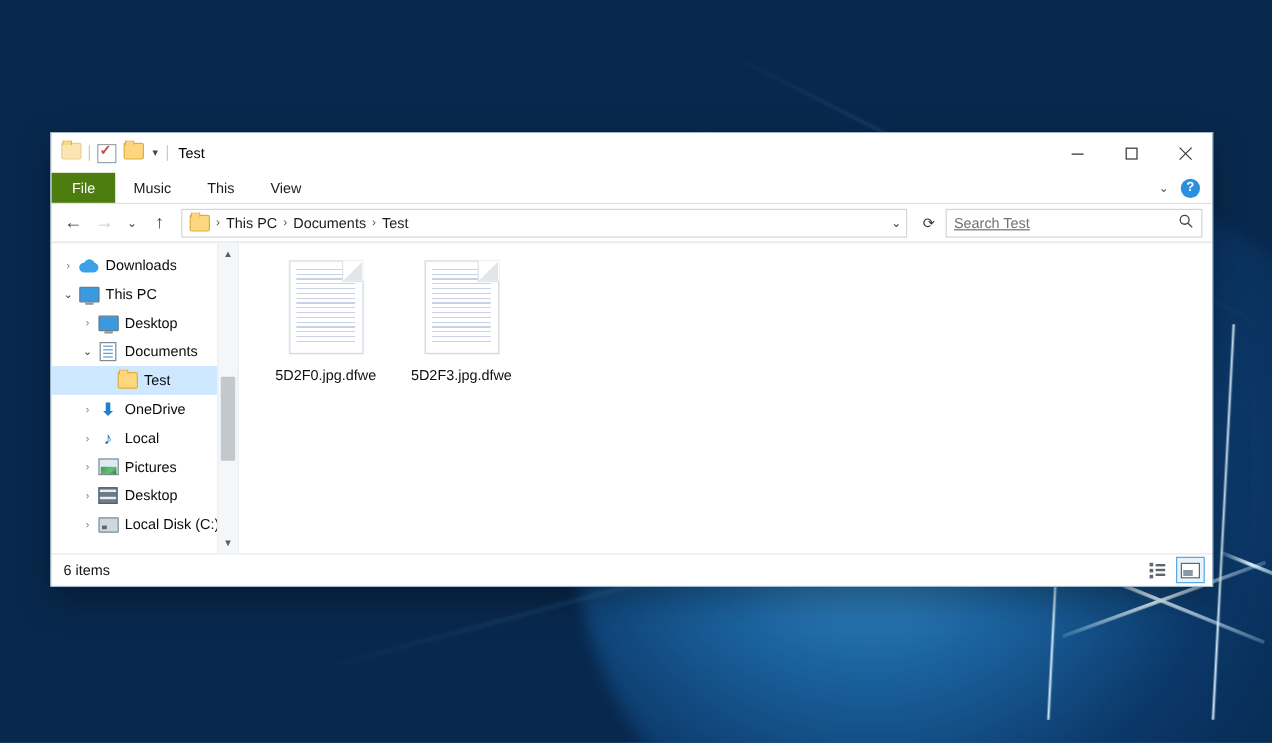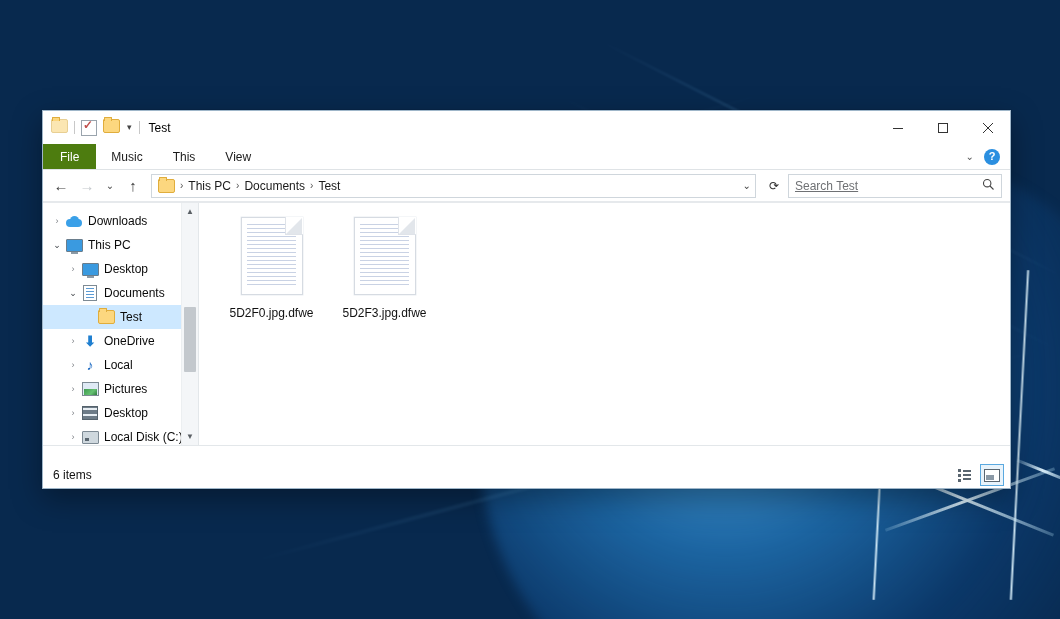--- a/index.html
+++ b/index.html
@@ -331,21 +331,21 @@
     margin-top: 11px; font-size: 12px; color: #111;
     text-align: center; white-space: nowrap;
   }
 
   
   .statusbar {
     height: 26px; min-height: 26px;
     display: flex; align-items: center;
     background: #ffffff;
     border-top: 1px solid #e3e7ea;
-    padding: 16px 6px 0 10px;
+    padding: 0 6px 0 10px;
     font-size: 12px; color: #111;
   }
   .status-views { margin-left: auto; display: flex; align-items: center; gap: 4px; }
   .vbtn {
     width: 22px; height: 20px;
     display: flex; align-items: center; justify-content: center;
     border: 1px solid transparent;
   }
   .vbtn.active { border-color: #5aa9e0; background: #e8f3fb; }
   .v-details { display: flex; align-items: center; gap: 2px; }

